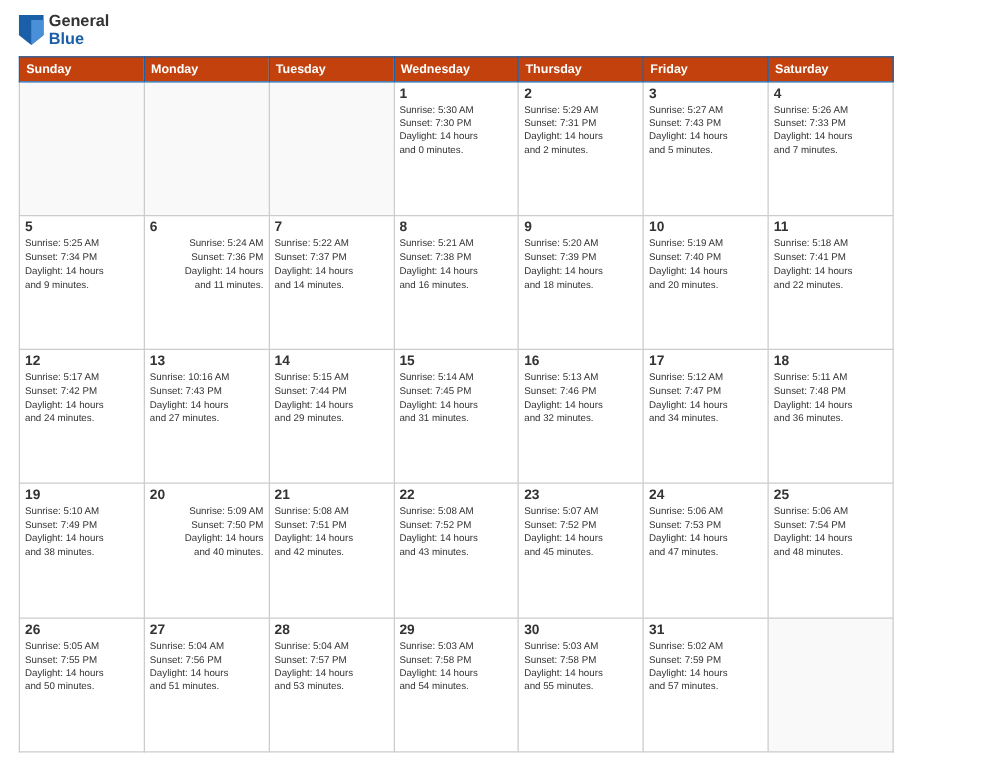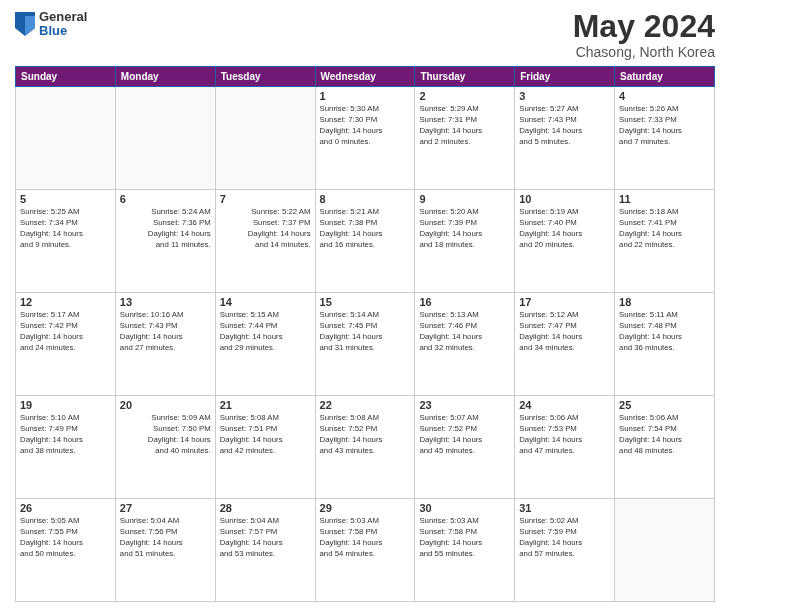--- a/index.html
+++ b/index.html
@@ -61,21 +61,21 @@
       color: #555;
       margin-top: 2px;
     }
     .calendar {
       width: 100%;
       border-collapse: collapse;
       flex: 1;
       font-size: 8.5px;
     }
     .calendar th {
-      background-color: #701a75;
+      background-color: #c2410c;
       color: white;
       text-align: left;
       padding: 4px 5px;
       font-size: 10px;
       font-weight: bold;
       border: 1px solid #1a5fa8;
     }
     .calendar td {
       border: 1px solid #ccc;
       vertical-align: top;
@@ -107,24 +107,20 @@
     <div class="logo">
       <svg class="logo-icon" viewBox="0 0 20 24" xmlns="http://www.w3.org/2000/svg">
         <polygon points="0,0 20,0 20,16 10,24 0,16" fill="#1a5fa8"></polygon>
         <polygon points="10,4 20,4 20,16 10,24" fill="#4a90d9"></polygon>
       </svg>
       <div class="logo-text">
         <span class="logo-general">General</span>
         <span class="logo-blue">Blue</span>
       </div>
     </div>
-    <div class="title-block">
-      <div class="title-month">May 2024</div>
-      <div class="title-location">Chasong, North Korea</div>
-    </div>
   </div>
 
   <table class="calendar">
     <thead>
       <tr>
       <th>Sunday</th>
           <th>Monday</th>
           <th>Tuesday</th>
           <th>Wednesday</th>
           <th>Thursday</th>
@@ -176,21 +172,21 @@
           </td>
           <td>
             <div class="day-number">6</div>
             <div class="day-info" style="white-space: pre-line; text-align: right;">Sunrise: 5:24 AM
 Sunset: 7:36 PM
 Daylight: 14 hours
 and 11 minutes.</div>
           </td>
           <td>
             <div class="day-number">7</div>
-            <div class="day-info" style="white-space: pre-line; text-align: right;">Sunrise: 5:22 AM
+            <div class="day-info" style="white-space: pre-line;">Sunrise: 5:22 AM
 Sunset: 7:37 PM
 Daylight: 14 hours
 and 14 minutes.</div>
           </td>
           <td>
             <div class="day-number">8</div>
             <div class="day-info" style="white-space: pre-line;">Sunrise: 5:21 AM
 Sunset: 7:38 PM
 Daylight: 14 hours
 and 16 minutes.</div>

